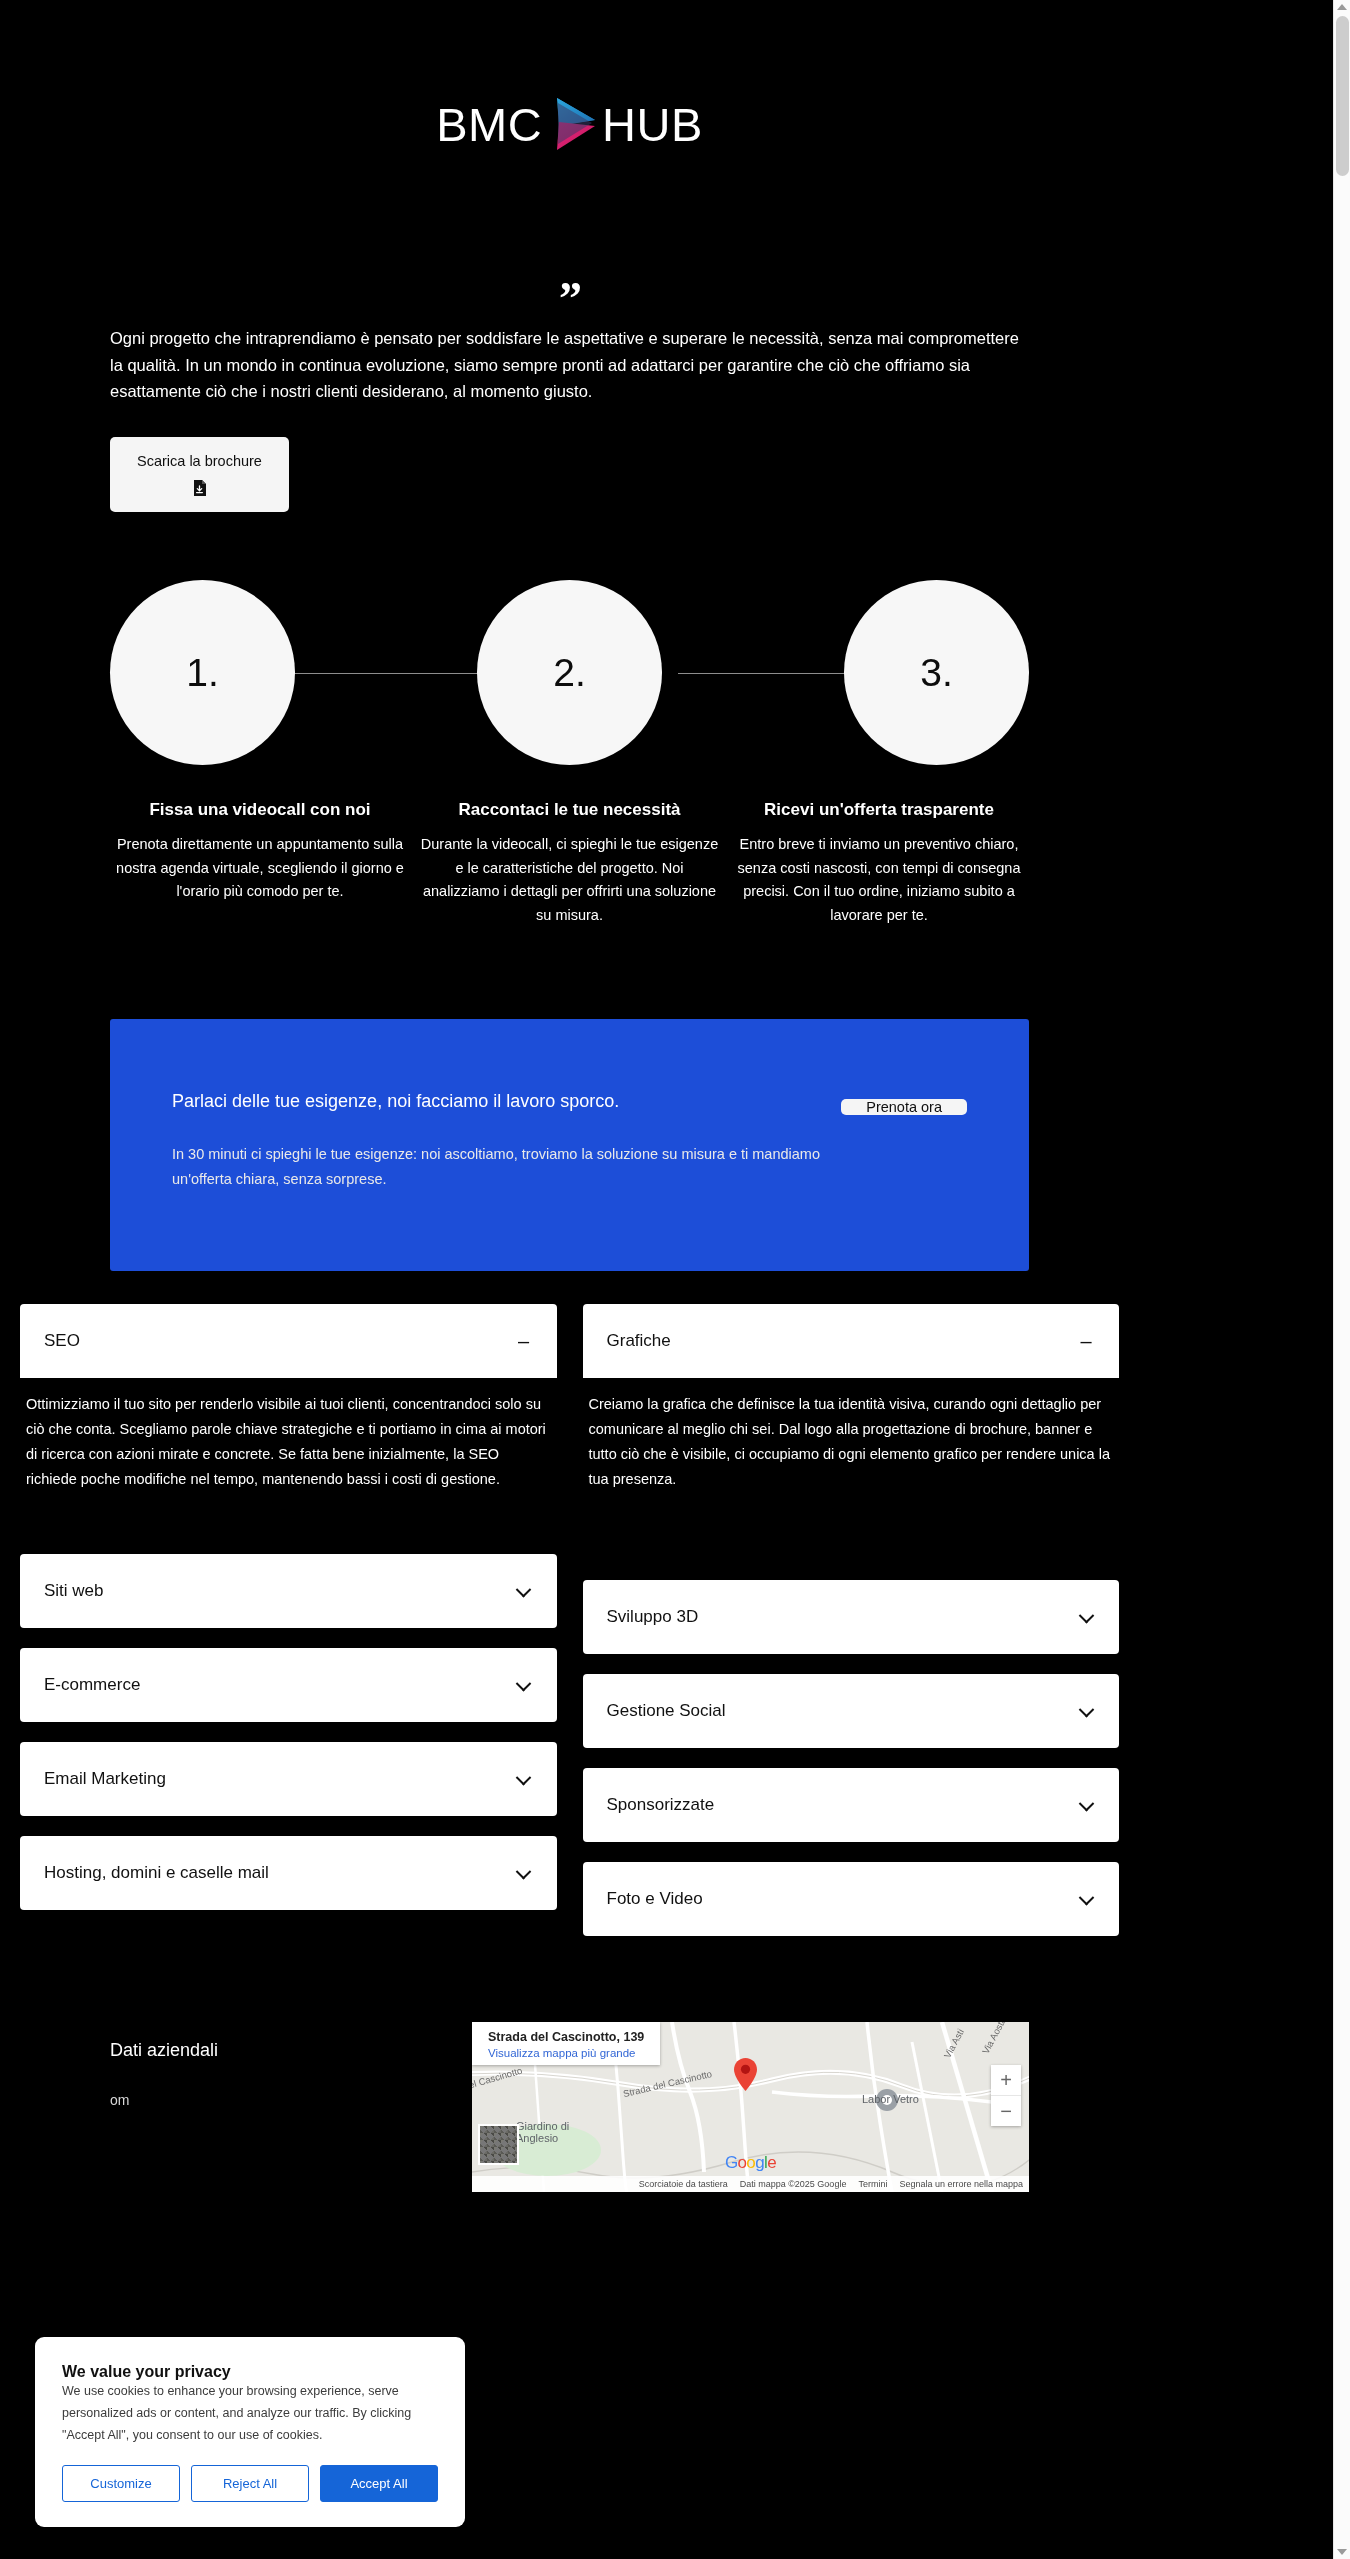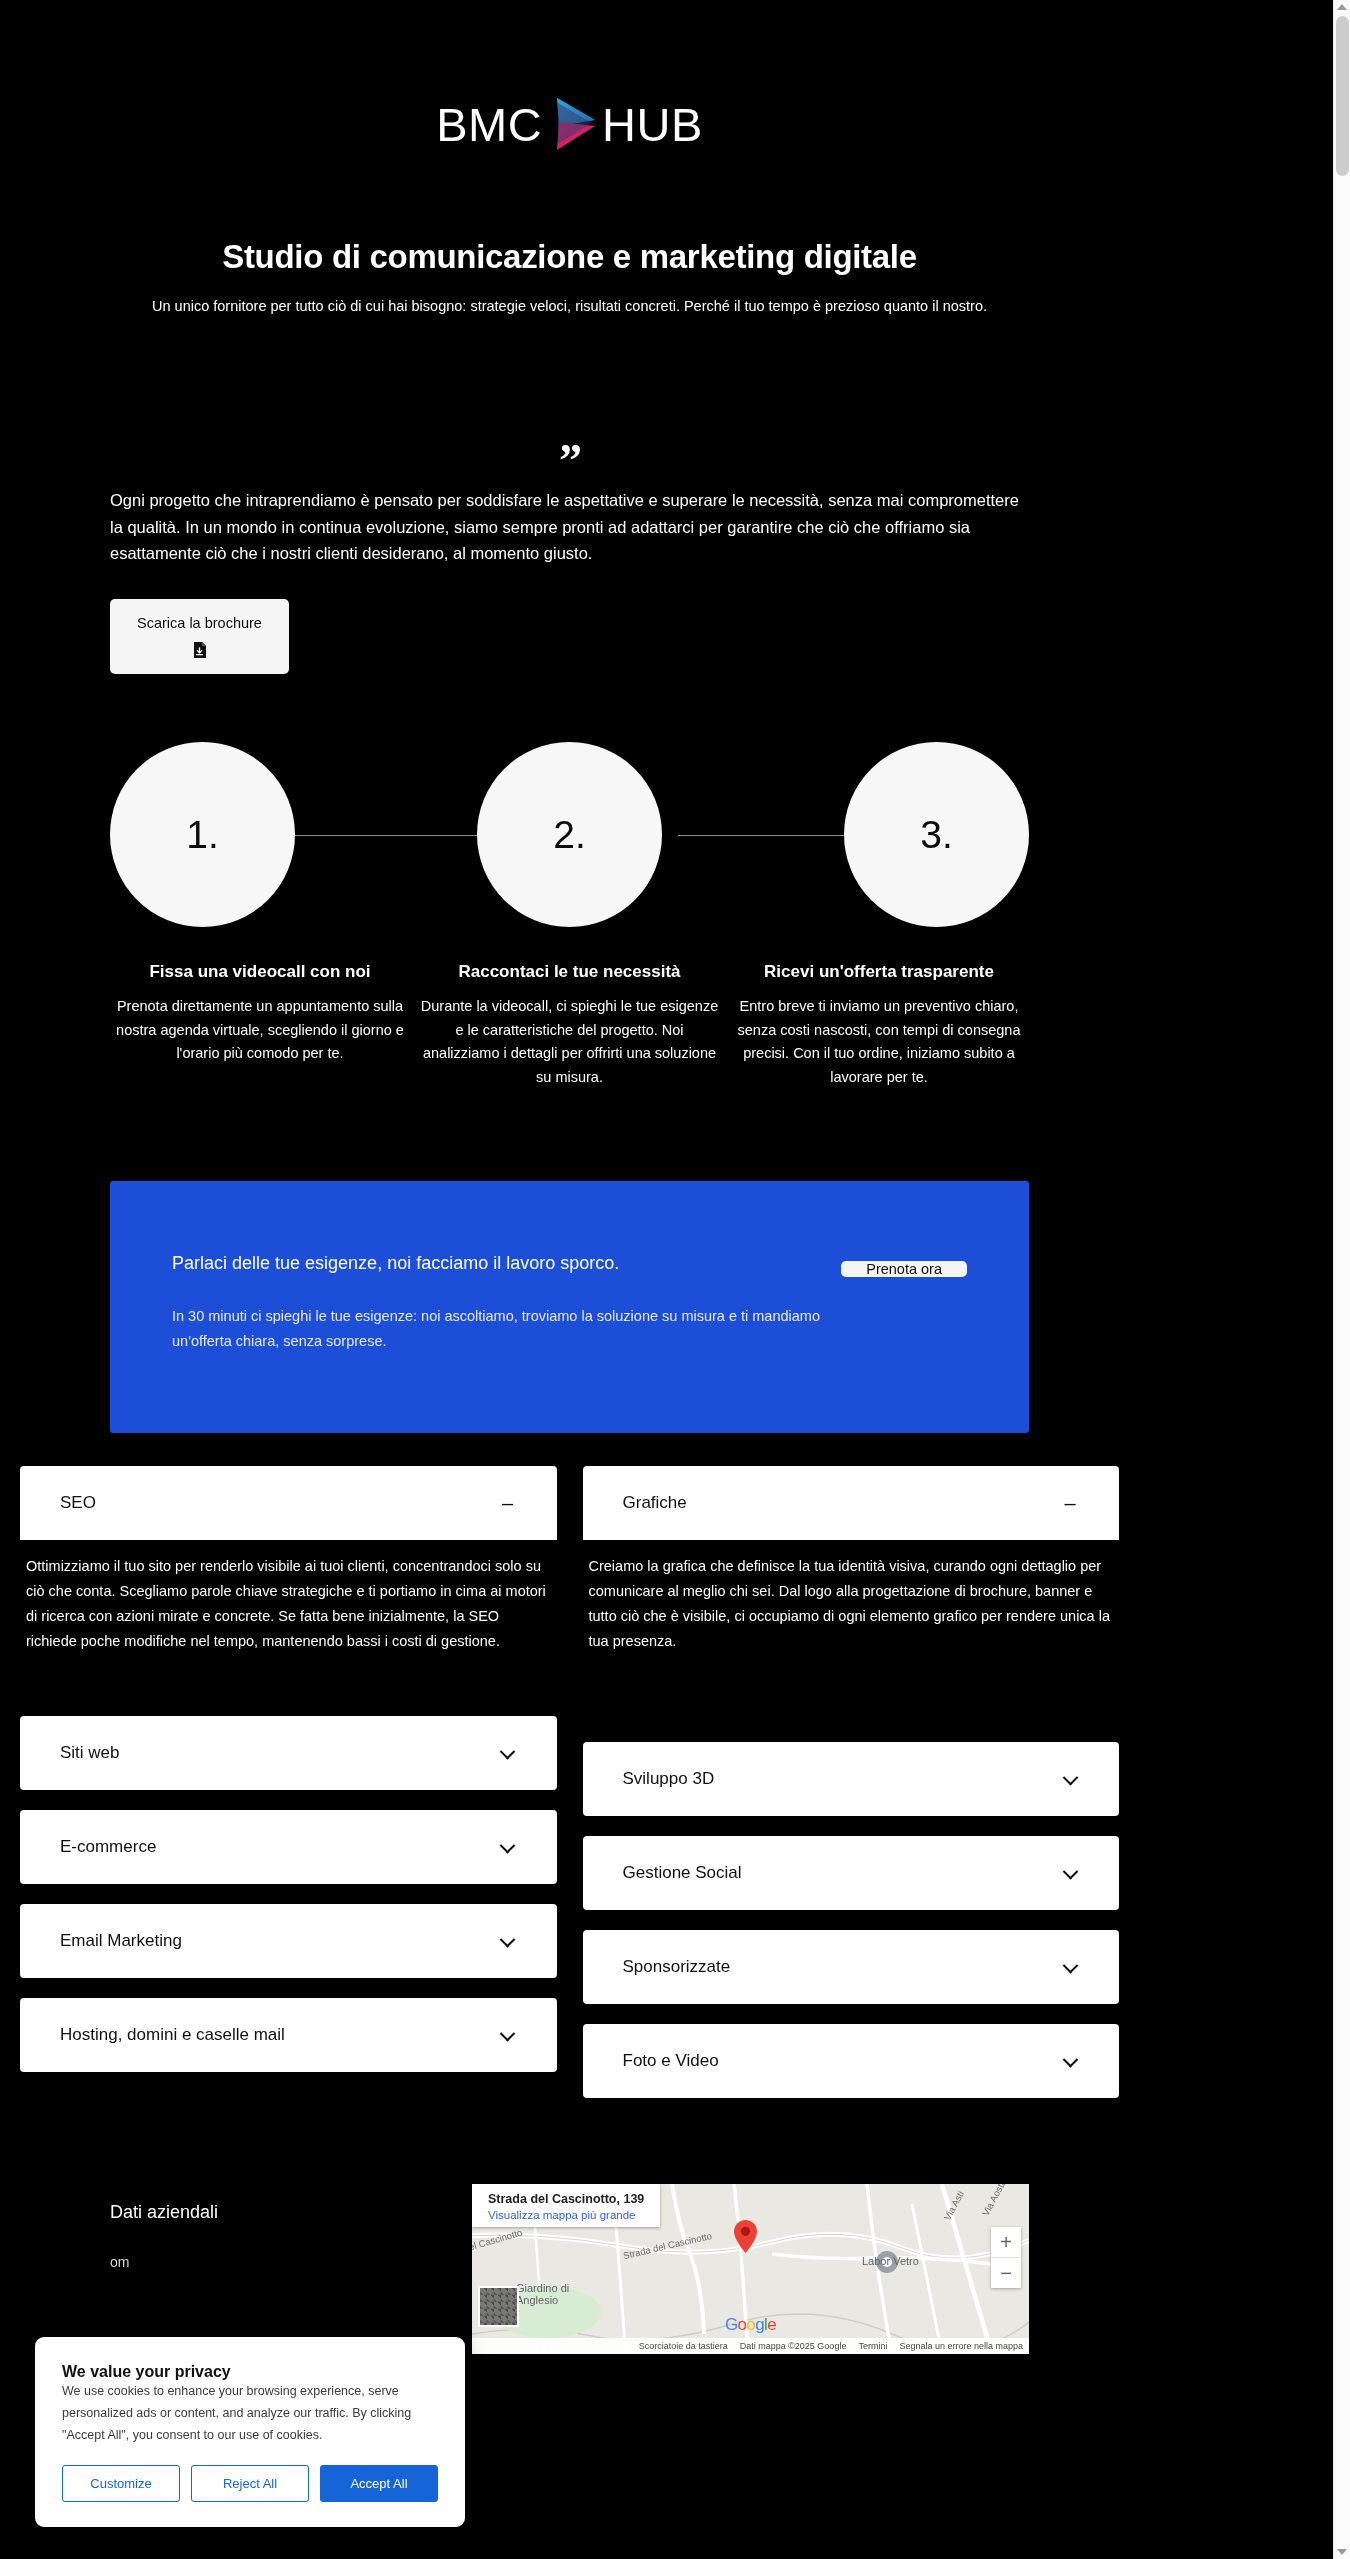--- a/index.html
+++ b/index.html
@@ -238,21 +238,21 @@
   .acc-col { display: flex; flex-direction: column; }
   .acc-item {
     background: #ffffff;
     border-radius: 4px;
     margin-bottom: 20px;
   }
   .acc-head {
     display: flex;
     align-items: center;
     justify-content: space-between;
-    padding: 27px 40px;
+    padding: 27px 24px;
     cursor: pointer;
   }
   .acc-title {
     color: #111111;
     font-size: 17px;
     font-weight: 400;
   }
   .acc-sign {
     color: #111111;
     font-size: 20px;
@@ -468,24 +468,20 @@
             <path d="M12 2 L50 24 L22 28 Z" fill="url(#gblue)" opacity="0.95"></path>
             <path d="M12 2 L50 24 L14 30 Z" fill="url(#gblue)"></path>
             <path d="M12 54 L50 30 L14 26 Z" fill="url(#gmag)"></path>
             <path d="M13 7 L47 27 L13 48 Z" fill="#3b3a68" opacity="0.55"></path>
           </svg>
         </span>
         <span class="logo-text">HUB</span>
       </div>
     </div>
 
-    <div class="hero">
-      <h1>Studio di comunicazione e marketing digitale</h1>
-      <p>Un unico fornitore per tutto ciò di cui hai bisogno: strategie veloci, risultati concreti. Perché il tuo tempo è prezioso quanto il nostro.</p>
-    </div>
 
     <div class="quote-section">
       <div class="quote-mark">”</div>
       <div class="quote-text">Ogni progetto che intraprendiamo è pensato per soddisfare le aspettative e superare le necessità, senza mai compromettere la qualità. In un mondo in continua evoluzione, siamo sempre pronti ad adattarci per garantire che ciò che offriamo sia esattamente ciò che i nostri clienti desiderano, al momento giusto.</div>
       <button class="brochure-btn">
         <span>Scarica la brochure</span>
         <span class="doc-icon">
           <svg viewBox="0 0 13 16" width="13" height="16">
             <path d="M1 0h8l4 4v12H1z" fill="#111"></path>
             <path d="M9 0l4 4H9z" fill="#555"></path>

